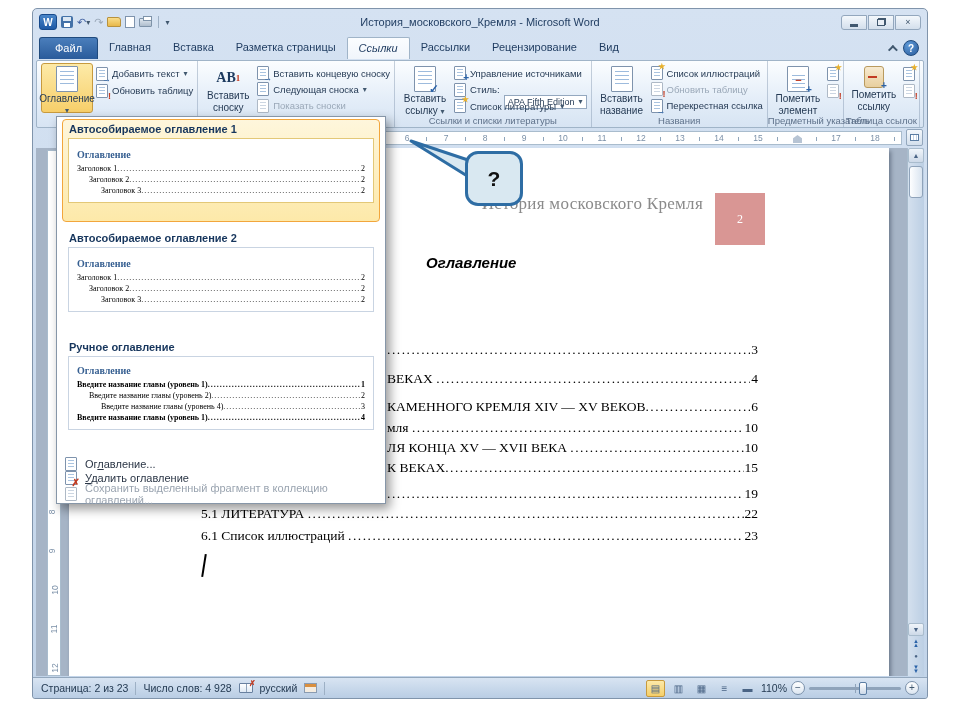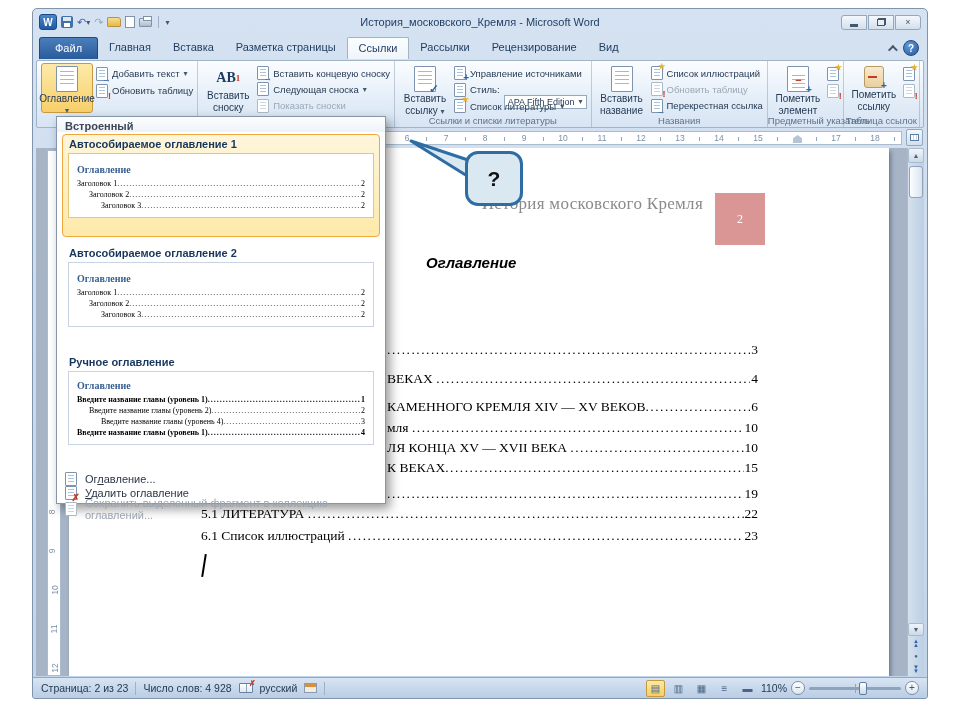--- a/index.html
+++ b/index.html
@@ -33,21 +33,21 @@
   .min-glyph { width:8px; height:3px; background:#41586f; margin-top:6px; }
   .restore-glyph { position:relative; width:9px; height:8px; }
   .restore-glyph::before { content:""; position:absolute; right:0; top:0; width:6px; height:5px; border:1px solid #41586f; }
   .restore-glyph::after { content:""; position:absolute; left:0; bottom:0; width:6px; height:5px; border:1px solid #41586f; background:#e8eef5; }
 
   
   .tabrow { height:25px; display:flex; align-items:center; padding-left:6px; position:relative; }
   .tab { padding:4px 11px 5px; font-size:11px; color:#1d3a5f; white-space:nowrap; }
   .tab.file { background:linear-gradient(#4a7ebb,#2a5b9b); color:#fff; border:1px solid #1f4a7d;
               border-bottom:none; border-radius:3px 3px 0 0; padding:4px 15px 5px; }
-  .tab.active { background:linear-gradient(#fbfdff,#f0f5fb); border:1px solid #a0b4c8; border-bottom:none; border-radius:2px 2px 0 0; }
+  .tab.active { background:linear-gradient(#fbfdff,#f0f5fb); border:1px solid #a0b4c8; border-bottom:none; border-radius:2px 2px 0 0;font-style:italic; }
   .tab-extras { position:absolute; right:8px; bottom:4px; display:flex; align-items:center; gap:8px; }
   .chev-up { width:7px; height:7px; border-top:2px solid #41586f; border-right:2px solid #41586f; transform:rotate(-45deg) translateY(2px); }
   .helpbtn { width:16px; height:16px; border-radius:50%; background:radial-gradient(circle at 35% 30%,#5e9ad8,#2a5b9b);
              color:#fff; font-weight:bold; font-size:10px; display:flex; align-items:center; justify-content:center; border:1px solid #1f4a7d; }
 
   
   .ribbon { position:absolute; left:3px; right:3px; top:51px; height:68px;
             background:linear-gradient(#fbfdff,#e3edf8 60%,#d7e4f3); border:1px solid #a0b4c8; border-radius:2px; display:flex; }
   .rgroup { position:relative; border-right:1px solid rgba(130,150,175,.45); padding:2px 4px 14px; display:flex; gap:3px; }
   .glabel { position:absolute; bottom:1px; left:0; right:0; text-align:center; font-size:9.5px; color:#5e718a; white-space:nowrap; }
@@ -475,21 +475,20 @@
       <span class="zoomtext">110%</span>
       <span class="zbtn">−</span>
       <span class="ztrack">
           <span class="zthumb"></span>
         </span>
       <span class="zbtn">+</span>
     </div>
   </div>
 
   <div class="dropdown">
-    <div class="dd-header">Встроенный</div>
 
     <div class="gal-item sel">
       <div class="gal-title">Автособираемое оглавление 1</div>
       <div class="preview">
         <div class="pv-heading">Оглавление</div>
         <div class="pv-row">
             <span>Заголовок 1</span>
             <span class="dots"></span>
             <span>2</span>
           </div>

